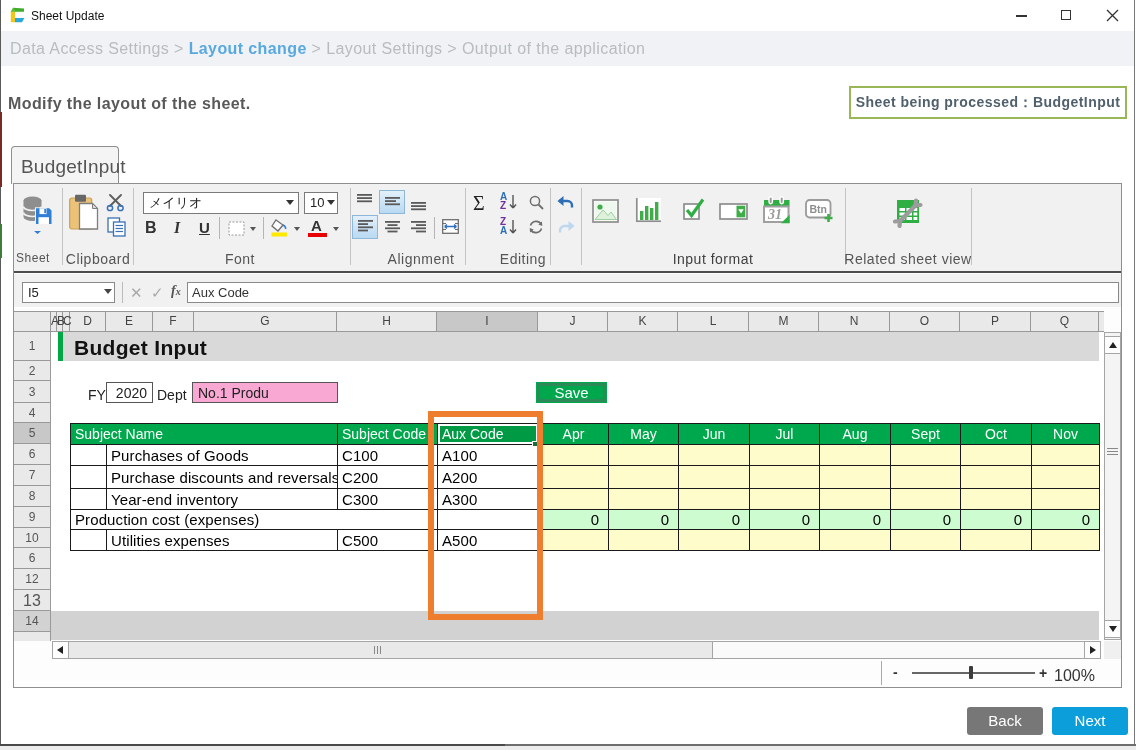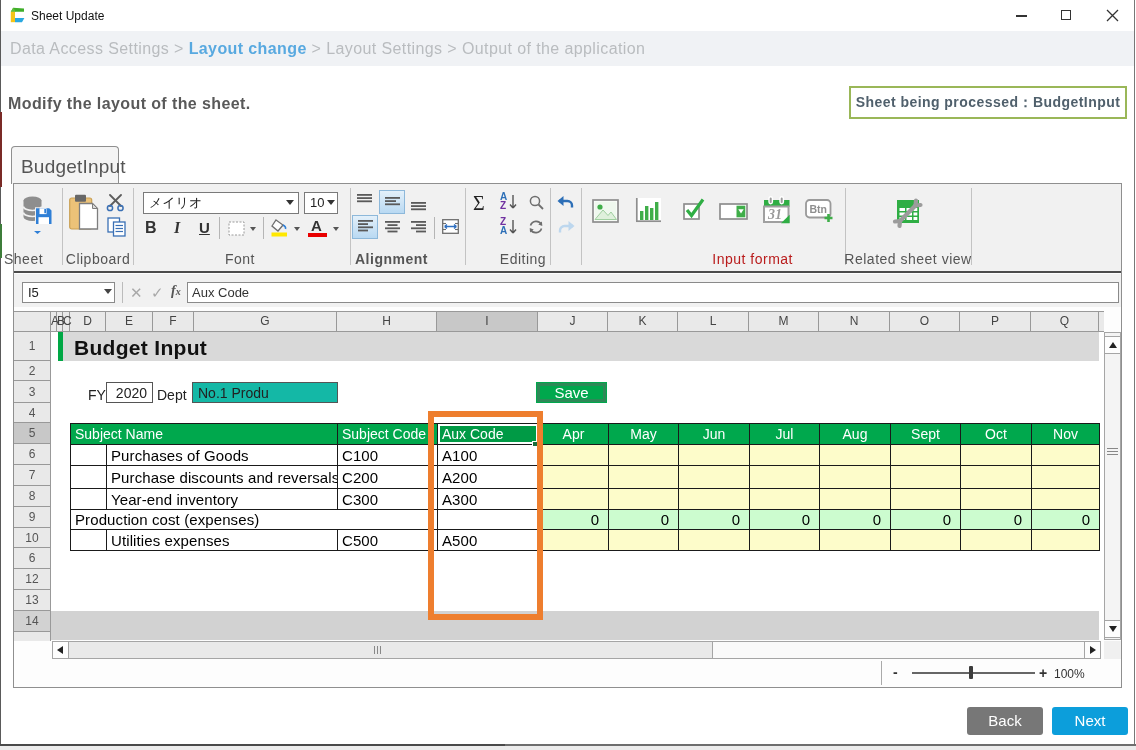--- a/index.html
+++ b/index.html
@@ -53,26 +53,26 @@
 
 <div class="abs" style="left:62px;top:188px;width:1px;height:77px;background:#c3c3c3;"></div>
 <div class="abs" style="left:133px;top:188px;width:1px;height:77px;background:#c3c3c3;"></div>
 <div class="abs" style="left:350px;top:188px;width:1px;height:77px;background:#c3c3c3;"></div>
 <div class="abs" style="left:465px;top:188px;width:1px;height:77px;background:#c3c3c3;"></div>
 <div class="abs" style="left:550px;top:188px;width:1px;height:77px;background:#c3c3c3;"></div>
 <div class="abs" style="left:581px;top:188px;width:1px;height:77px;background:#c3c3c3;"></div>
 <div class="abs" style="left:845px;top:188px;width:1px;height:77px;background:#c3c3c3;"></div>
 <div class="abs" style="left:971px;top:188px;width:1px;height:77px;background:#c3c3c3;"></div>
 
-<div class="abs" style="left:4px;top:251px;width:58px;text-align:left;font-size:14px;letter-spacing:0.5px;color:#555;">Sheet</div>
+<div class="abs" style="left:4px;top:251px;width:58px;text-align:center;font-size:12px;letter-spacing:0.5px;color:#555;">Sheet</div>
 <div class="abs" style="left:63px;top:251px;width:70px;text-align:center;font-size:14px;letter-spacing:0.5px;color:#555;">Clipboard</div>
 <div class="abs" style="left:200px;top:251px;width:80px;text-align:center;font-size:14px;letter-spacing:0.5px;color:#555;">Font</div>
-<div class="abs" style="left:355px;top:251px;width:80px;text-align:left;font-size:14px;letter-spacing:0.5px;color:#555;font-weight:bold;">Alignment</div>
+<div class="abs" style="left:381px;top:251px;width:80px;text-align:center;font-size:14px;letter-spacing:0.5px;color:#555;">Alignment</div>
 <div class="abs" style="left:483px;top:251px;width:80px;text-align:center;font-size:14px;letter-spacing:0.5px;color:#555;">Editing</div>
-<div class="abs" style="left:633px;top:251px;width:160px;text-align:right;font-size:14px;letter-spacing:0.5px;color:#b91c1c;">Input format</div>
+<div class="abs" style="left:633px;top:251px;width:160px;text-align:center;font-size:14px;letter-spacing:0.5px;color:#404040;">Input format</div>
 <div class="abs" style="left:838px;top:251px;width:140px;text-align:center;font-size:14px;letter-spacing:0.5px;color:#555;">Related sheet view</div>
 
 <svg class="abs" style="left:23px;top:196px;" width="30" height="42" viewBox="0 0 30 42">
 <ellipse cx="9.5" cy="4.5" rx="9" ry="4" fill="#8e8e8e"></ellipse>
 <path d="M0.5,4.5 L0.5,21 a9,4 0 0 0 18,0 L18.5,4.5 Z" fill="#8e8e8e"></path>
 <path d="M0.5,10.5 a9,4 0 0 0 18,0" fill="none" stroke="#f1f1f1" stroke-width="1.7"></path>
 <path d="M0.5,16.5 a9,4 0 0 0 18,0" fill="none" stroke="#f1f1f1" stroke-width="1.7"></path>
 <path d="M12,11.3 h14.8 a2.5,2.5 0 0 1 2.7,2.7 v15.5 h-17.5 z" fill="#f1f1f1"></path>
 <path d="M13,12.3 h13.2 l2.3,2.3 v13.4 h-15.5 z" fill="#2f7fd6"></path>
 <rect x="16.5" y="12.3" width="7" height="5.8" fill="#fff"></rect>
@@ -289,35 +289,35 @@
 <div class="abs" style="left:14px;top:381px;width:36px;height:22px;border-bottom:1px solid #999;font-size:12px;color:#555;text-align:center;line-height:22px;">3</div>
 <div class="abs" style="left:14px;top:403px;width:36px;height:20px;border-bottom:1px solid #999;font-size:12px;color:#555;text-align:center;line-height:20px;">4</div>
 <div class="abs" style="left:14px;top:423px;width:36px;height:21px;background:#c8c8c8;border-bottom:1px solid #999;font-size:12px;color:#555;text-align:center;line-height:21px;">5</div>
 <div class="abs" style="left:14px;top:444px;width:36px;height:21px;border-bottom:1px solid #999;font-size:12px;color:#555;text-align:center;line-height:21px;">6</div>
 <div class="abs" style="left:14px;top:465px;width:36px;height:21px;border-bottom:1px solid #999;font-size:12px;color:#555;text-align:center;line-height:21px;">7</div>
 <div class="abs" style="left:14px;top:486px;width:36px;height:21px;border-bottom:1px solid #999;font-size:12px;color:#555;text-align:center;line-height:21px;">8</div>
 <div class="abs" style="left:14px;top:507px;width:36px;height:21px;border-bottom:1px solid #999;font-size:12px;color:#555;text-align:center;line-height:21px;">9</div>
 <div class="abs" style="left:14px;top:528px;width:36px;height:20px;border-bottom:1px solid #999;font-size:12px;color:#555;text-align:center;line-height:20px;">10</div>
 <div class="abs" style="left:14px;top:548px;width:36px;height:21px;border-bottom:1px solid #999;font-size:12px;color:#555;text-align:center;line-height:21px;">6</div>
 <div class="abs" style="left:14px;top:569px;width:36px;height:21px;border-bottom:1px solid #999;font-size:12px;color:#555;text-align:center;line-height:21px;">12</div>
-<div class="abs" style="left:14px;top:590px;width:36px;height:21px;border-bottom:1px solid #999;font-size:12px;color:#555;text-align:center;line-height:21px;">13</div>
+<div class="abs" style="left:14px;top:590px;width:36px;height:21px;border-bottom:1px solid #999;font-size:16px;color:#555;text-align:center;line-height:21px;">13</div>
 <div class="abs" style="left:14px;top:611px;width:36px;height:21px;background:#d2d2d2;border-bottom:1px solid #999;font-size:12px;color:#555;text-align:center;line-height:21px;">14</div>
 
 <div class="abs" style="left:51px;top:332px;width:1053px;height:308px;background:#fff;"></div>
 
 <div class="abs" style="left:63px;top:332px;width:1036px;height:29px;background:#d9d9d9;"></div>
 <div class="abs" style="left:58px;top:332px;width:5px;height:29px;background:#00a845;"></div>
 <div class="abs bold" style="left:74px;top:336px;font-size:21px;letter-spacing:0.3px;color:#111;">Budget Input</div>
 
 <div class="abs" style="left:51px;top:611px;width:1048px;height:29px;background:#d2d2d2;"></div>
 
 <div class="abs" style="left:88px;top:387px;font-size:14px;color:#222;">FY</div>
 <div class="abs" style="left:106px;top:382px;width:47px;height:21px;background:#fff;border:1px solid #555;font-size:14px;color:#222;text-align:right;padding-right:5px;line-height:21px;">2020</div>
 <div class="abs" style="left:157px;top:387px;font-size:14px;color:#222;">Dept</div>
-<div class="abs" style="left:192px;top:382px;width:146px;height:21px;background:#14b8a6;border:1px solid #555;font-size:14px;color:#222;line-height:21px;padding-left:5px;">No.1 Produ</div>
+<div class="abs" style="left:192px;top:382px;width:146px;height:21px;background:#f9a8d4;border:1px solid #555;font-size:14px;color:#222;line-height:21px;padding-left:5px;">No.1 Produ</div>
 <div class="abs" style="left:536px;top:382px;width:71px;height:21px;background:#00a84d;border:1px solid #00a84d;box-shadow:inset 0 0 0 2px rgba(100,100,100,0.0), inset 0 0 0 3px rgba(100,100,100,0.45);color:#fff;font-size:15px;text-align:center;line-height:20px;">Save</div>
 
 <table class="abs" style="left:70px;top:423px;border-collapse:collapse;table-layout:fixed;width:1029px;">
 <colgroup>
       <col style="width:36px;">
       <col style="width:231px;">
       <col style="width:100px;">
       <col style="width:101px;">
       <col style="width:70px;">
       <col style="width:70px;">
@@ -437,21 +437,21 @@
 <div class="abs" style="left:377px;top:646px;width:1px;height:8px;background:#888;"></div>
 <div class="abs" style="left:380px;top:646px;width:1px;height:8px;background:#888;"></div>
 
 <div class="abs" style="left:1104px;top:641px;width:17px;height:18px;background:#f0f0f0;"></div>
 
 <div class="abs" style="left:881px;top:661px;width:1px;height:24px;background:#aaa;"></div>
 <div class="abs bold" style="left:893px;top:664px;font-size:14px;color:#333;">-</div>
 <div class="abs" style="left:912px;top:672px;width:123px;height:1.5px;background:#666;"></div>
 <div class="abs" style="left:969px;top:666px;width:4px;height:13px;background:#3c3c3c;border-radius:1px;"></div>
 <div class="abs bold" style="left:1039px;top:665px;font-size:14px;color:#333;">+</div>
-<div class="abs" style="left:1054px;top:667px;font-size:12px;color:#333;">100%</div>
+<div class="abs" style="left:1054px;top:667px;font-size:16px;color:#333;">100%</div>
 
 <div class="abs" style="left:967px;top:707px;width:76px;height:28px;background:#777;border-radius:3px;color:#fff;font-size:15px;text-align:center;line-height:28px;">Back</div>
 <div class="abs" style="left:1052px;top:707px;width:76px;height:28px;background:#0c9edb;border-radius:3px;color:#fff;font-size:15px;text-align:center;line-height:28px;">Next</div>
 
 <div class="abs" style="left:0;top:0;width:1px;height:745px;background:#5a5a5a;"></div>
 <div class="abs" style="left:0;top:112px;width:2px;height:75px;background:#7a2a26;"></div>
 <div class="abs" style="left:0;top:224px;width:2px;height:34px;background:#3e7d3a;"></div>
 <div class="abs" style="left:1134px;top:0;width:1px;height:745px;background:#777;"></div>
 <div class="abs" style="left:0;top:744px;width:505px;height:1.5px;background:#4a4a4a;"></div>
 <div class="abs" style="left:505px;top:744px;width:631px;height:1.5px;background:#6e6e6e;"></div>

